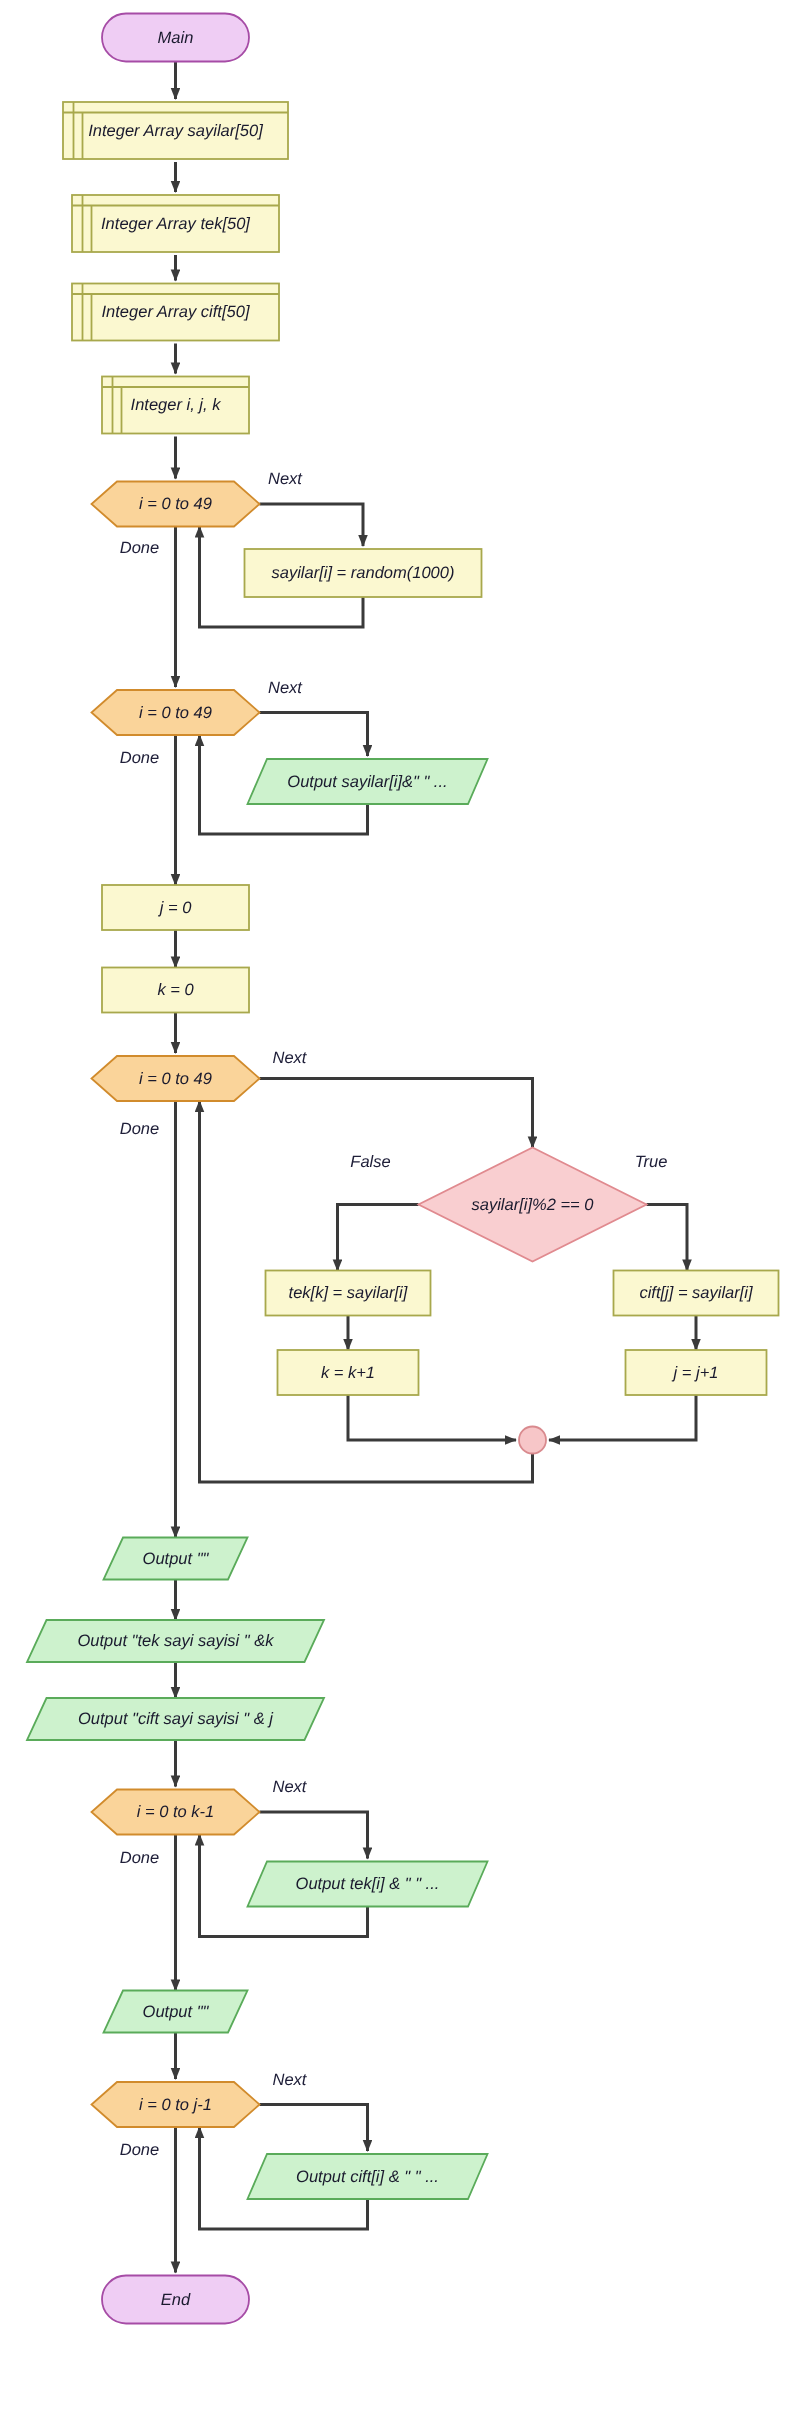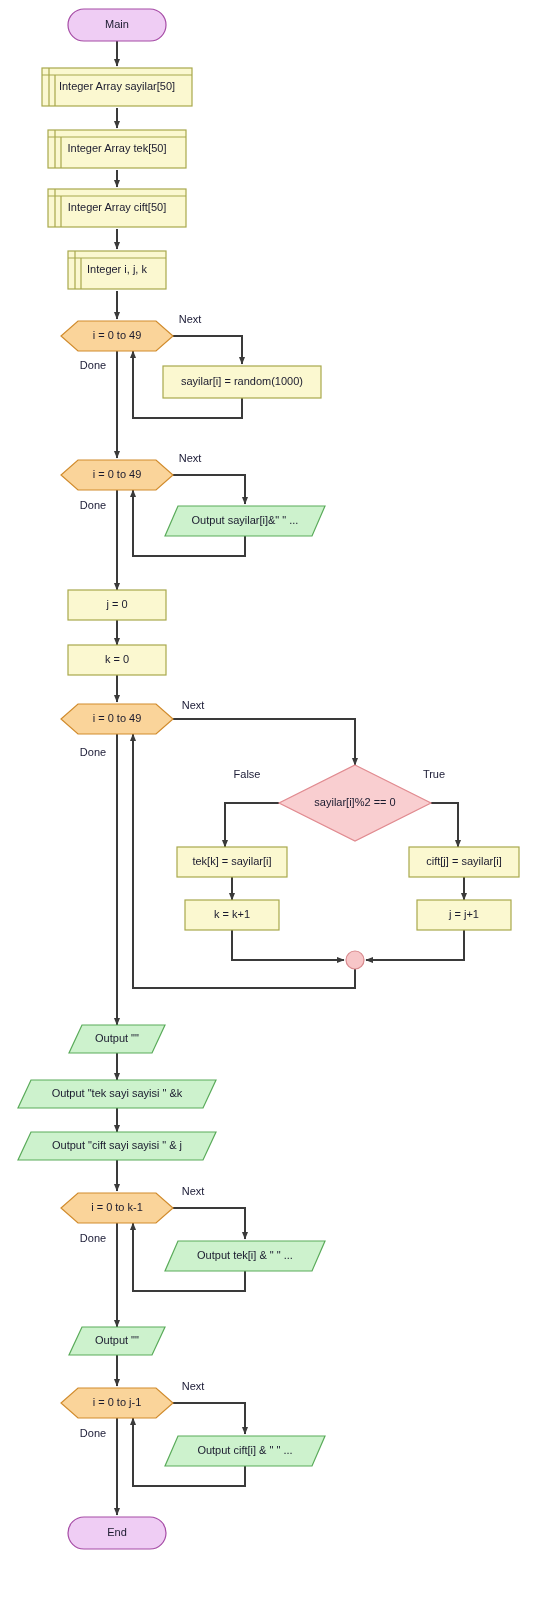--- a/index.html
+++ b/index.html
@@ -11,20 +11,21 @@
     width: 537px;
     height: 1622px;
     font-family: "Liberation Sans", sans-serif;
     overflow: hidden;
   }
   #flowchart-root {
     position: relative;
     width: 537px;
     height: 1622px;
     background: #ffffff;
+    font-style: italic;
   }
   svg#flow-svg {
     display: block;
     width: 537px;
     height: 1622px;
   }
   .node-text {
     font-family: "Liberation Sans", sans-serif;
     font-size: 11px;
     fill: #1a1a2e;

